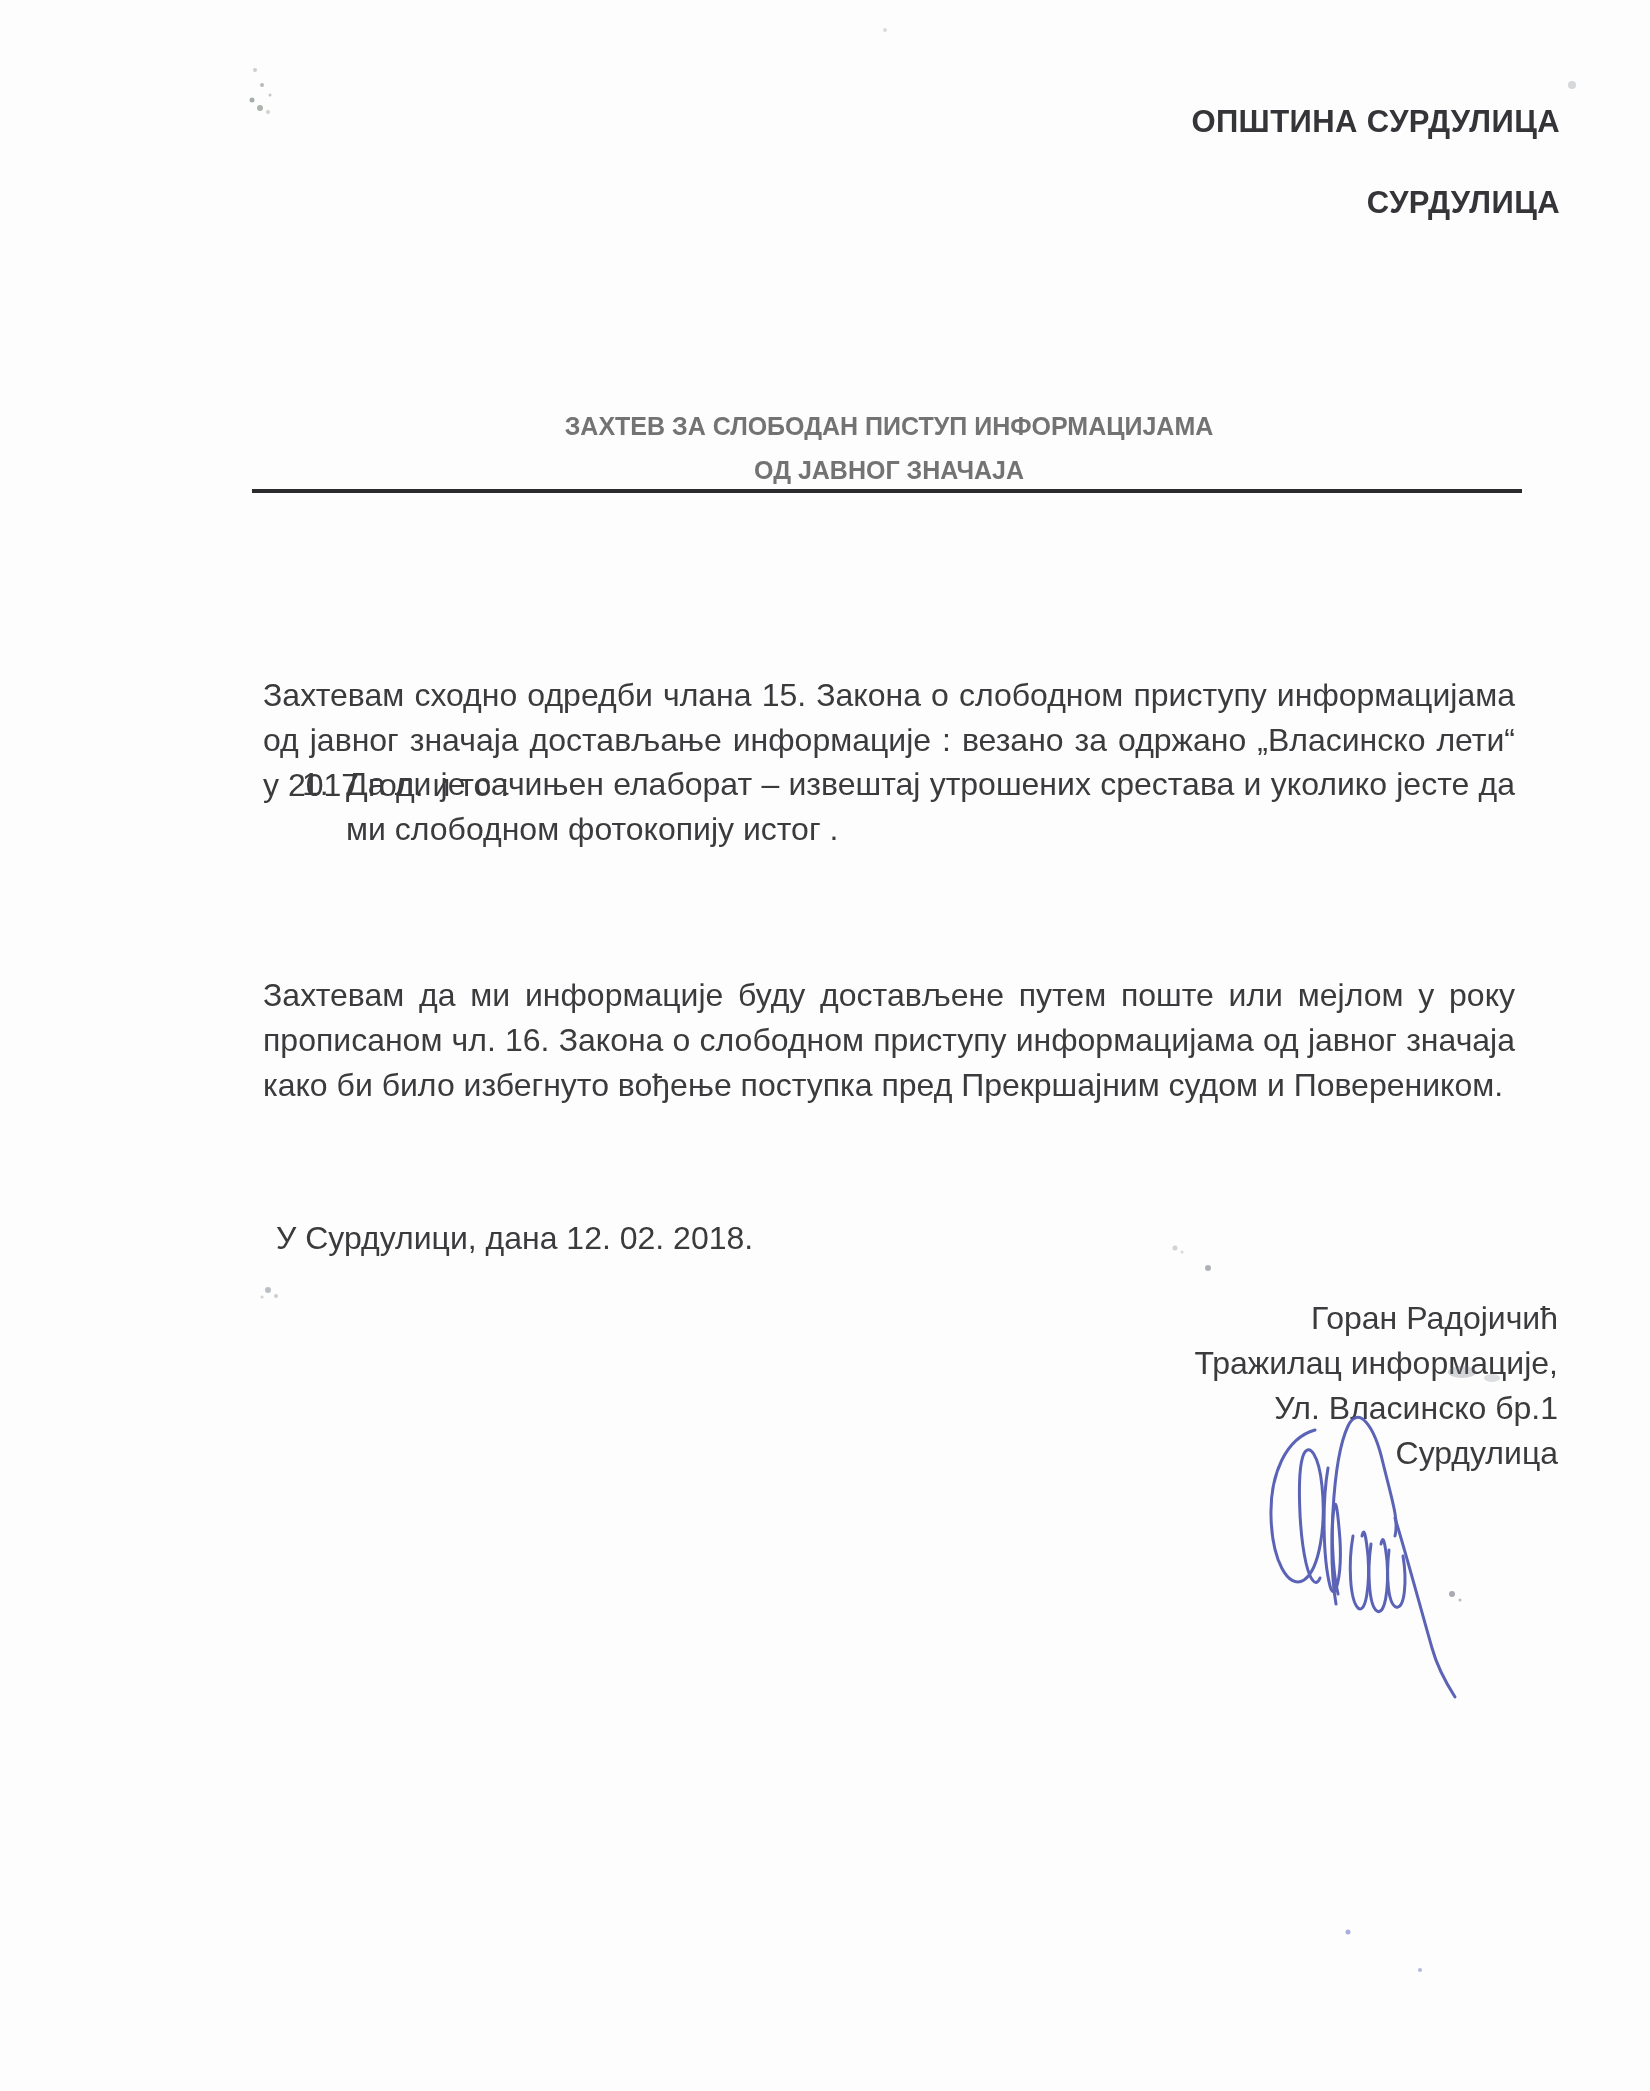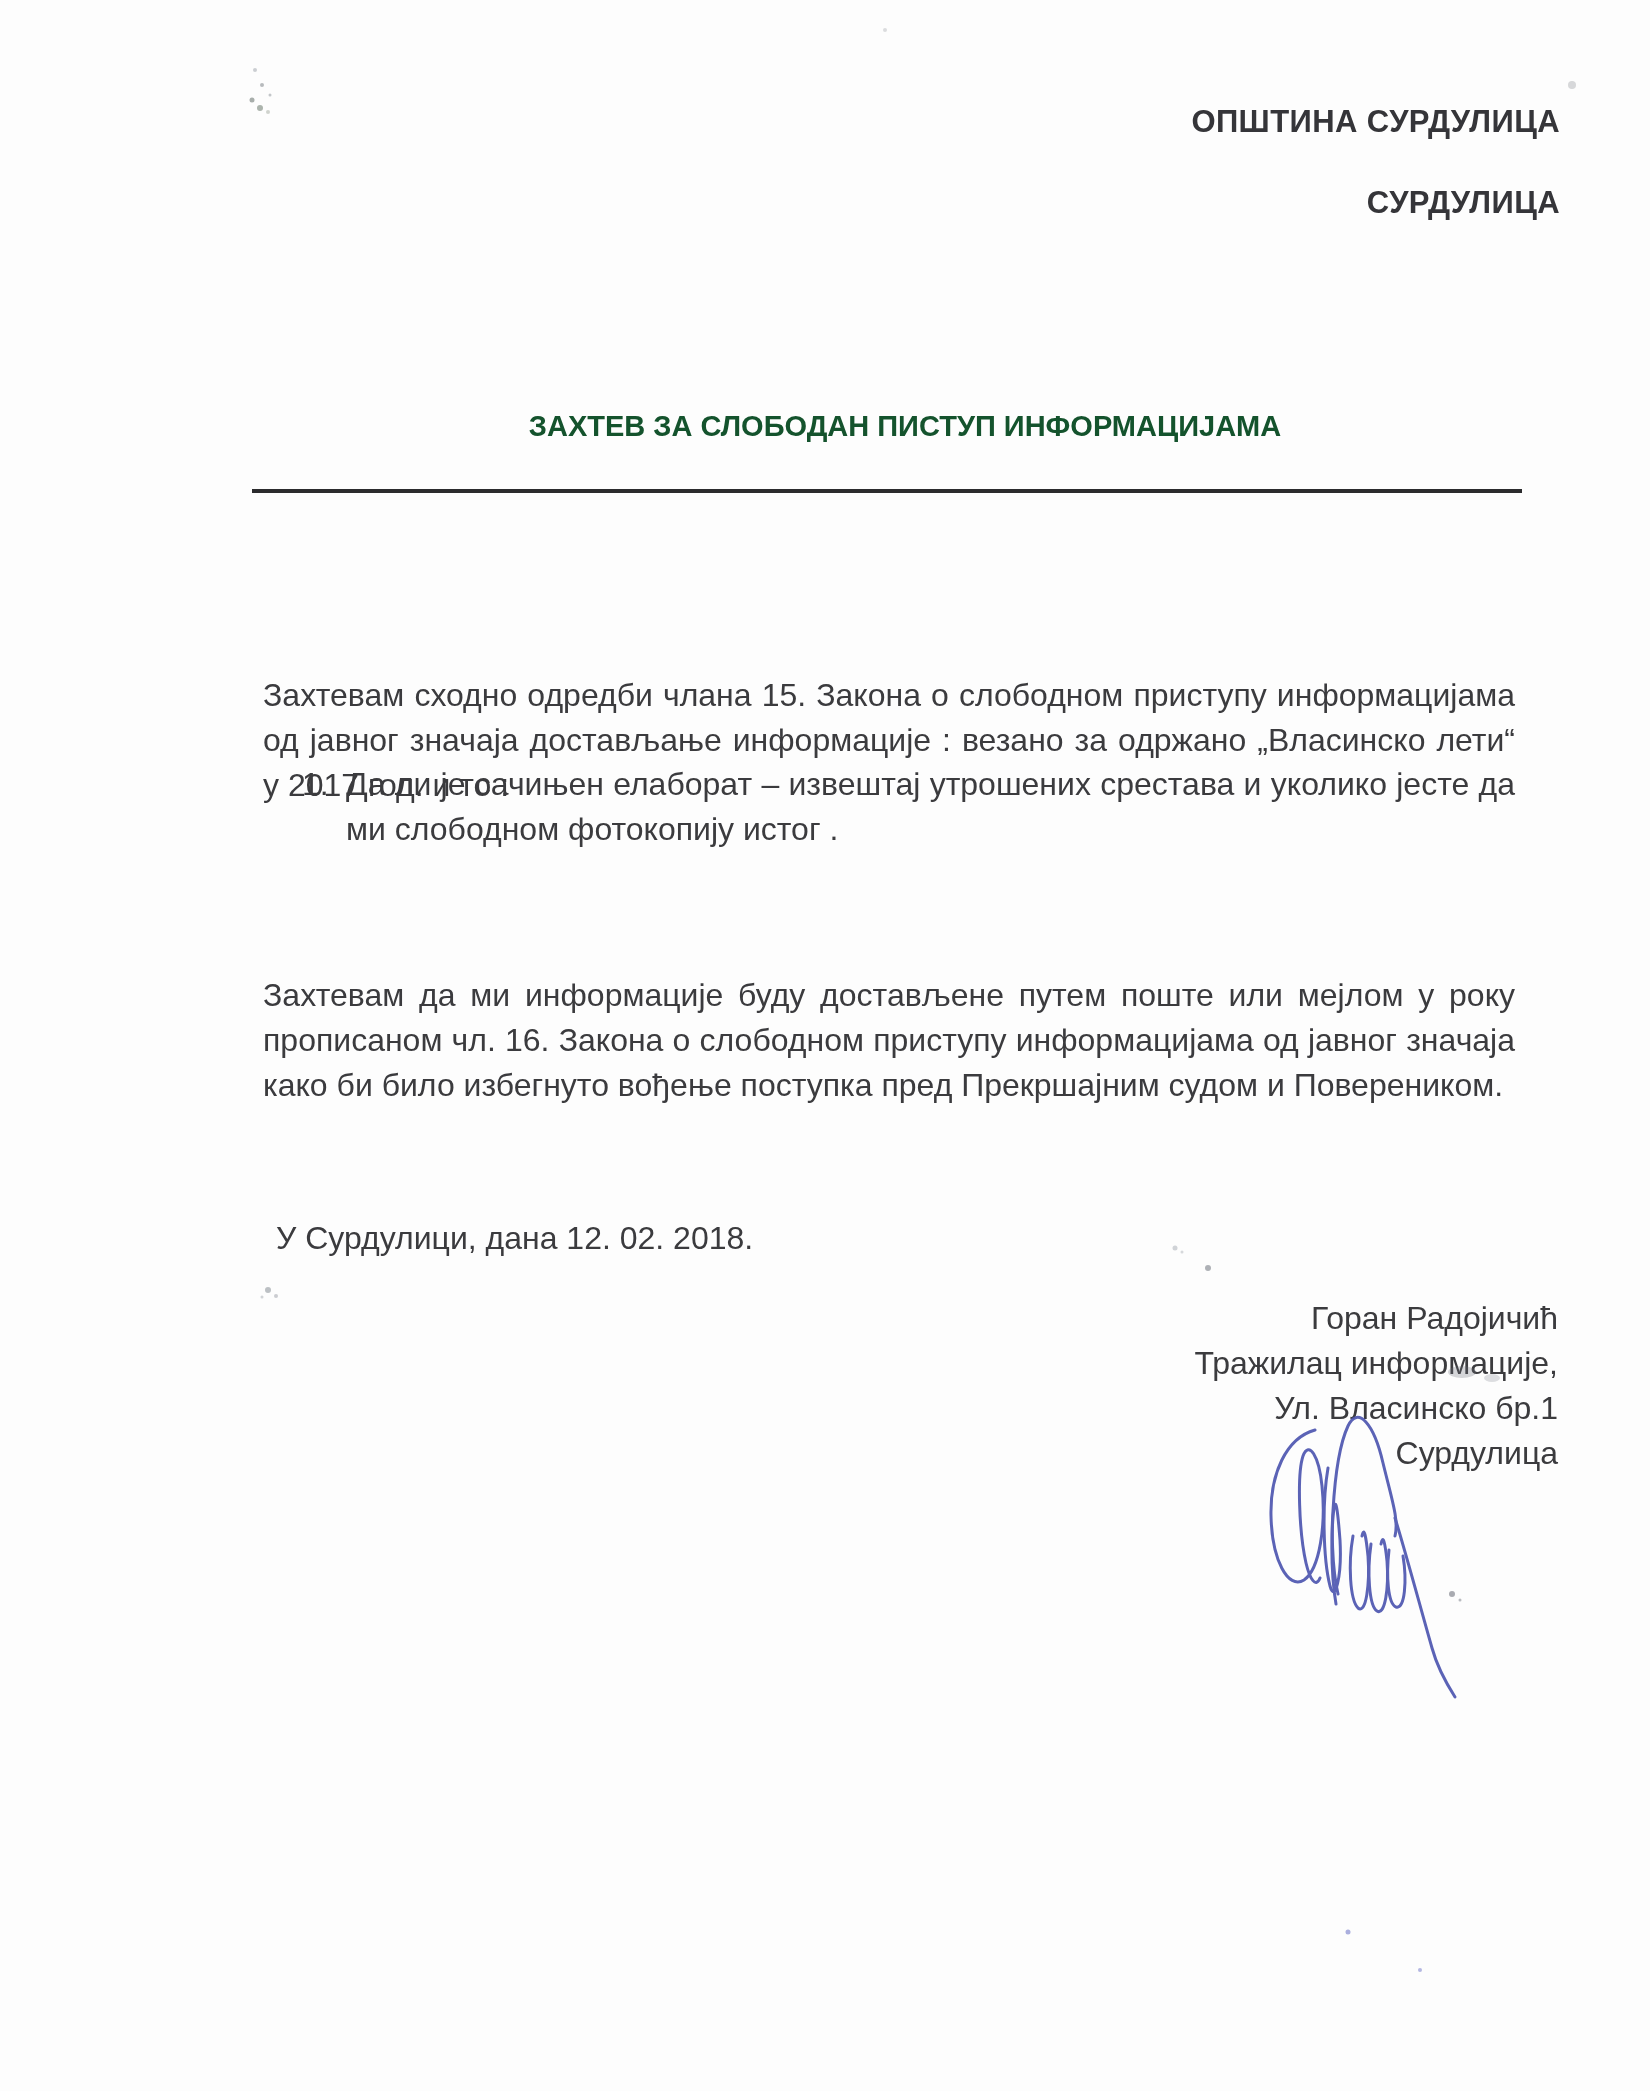--- a/index.html
+++ b/index.html
@@ -17,23 +17,23 @@
   
   .recipient {
     position:absolute; top:106px; right:138px;
     text-align:right; font-weight:700; font-size:31px;
     line-height:1; letter-spacing:.4px; color:#353539;
   }
   .recipient .line2 { margin-top:50px; }
 
   
   .title-block {
-    position:absolute; left:279px; top:404px; width:1252px;
-    text-align:center; font-weight:700; font-size:29px;
-    line-height:44px; color:#14532d;
+    position:absolute; left:263px; top:404px; width:1252px;
+    text-align:center; font-weight:700; font-size:25px;
+    line-height:44px; color:#737373;
   }
 
   .title-rule {
     position:absolute; left:252px; top:489px; width:1270px; height:4px;
     background:#2b2b2d; border:none; margin:0; padding:0;
   }
 
   .body-text { font-size:32px; line-height:45px; }
 
   .intro {
@@ -69,20 +69,21 @@
 
 <div class="page">
 
   <div class="recipient">
     <div class="line1">ОПШТИНА СУРДУЛИЦА</div>
     <div class="line2">СУРДУЛИЦА</div>
   </div>
 
   <div class="title-block">
     <div>ЗАХТЕВ ЗА СЛОБОДАН ПИСТУП ИНФОРМАЦИЈАМА</div>
+    <div>ОД ЈАВНОГ ЗНАЧАЈА</div>
   </div>
   <div class="title-rule"></div>
 
   <p class="intro body-text">Захтевам сходно одредби члана 15. Закона о слободном приступу  информацијама од јавног значаја достављање информације : везано за одржано „Власинско лети“ у 2017 год. и то :</p>
 
   <div class="request-item body-text">
     <span class="num">1.</span>
     <span class="item-text">Да ли је сачињен елаборат – извештај  утрошених срестава и уколико јесте да ми слободном фотокопију истог .</span>
   </div>
 

